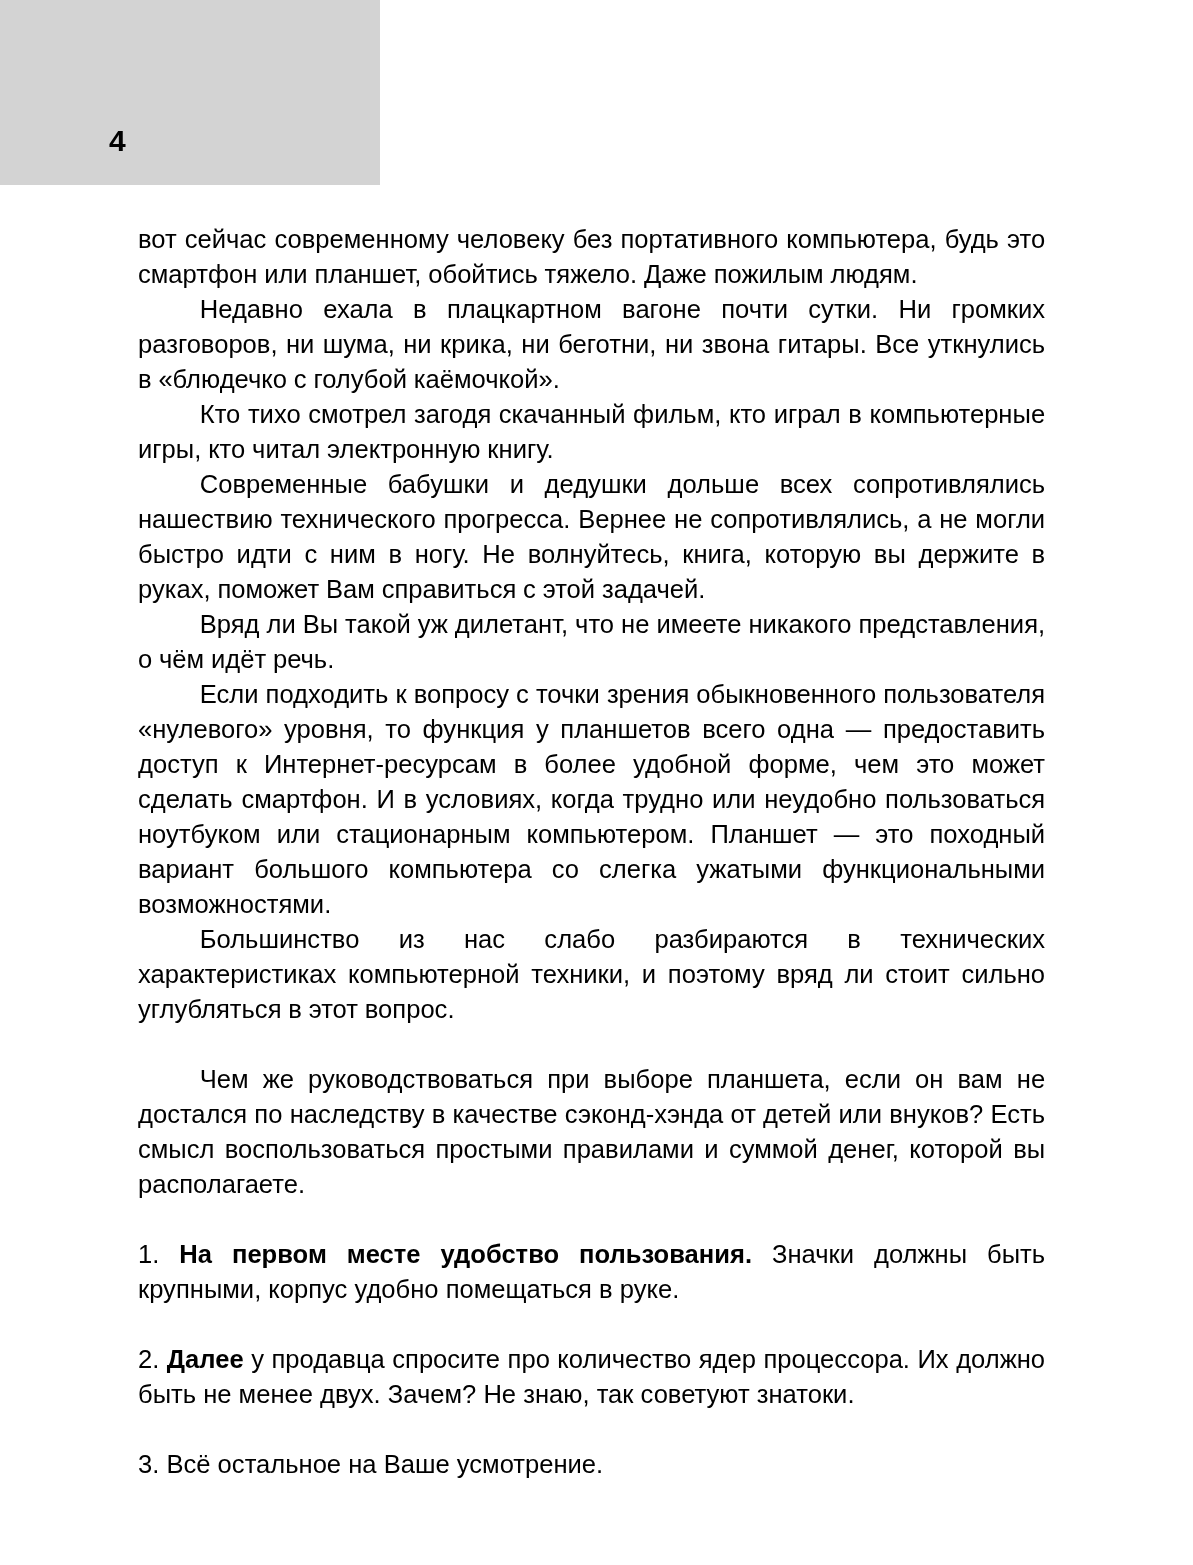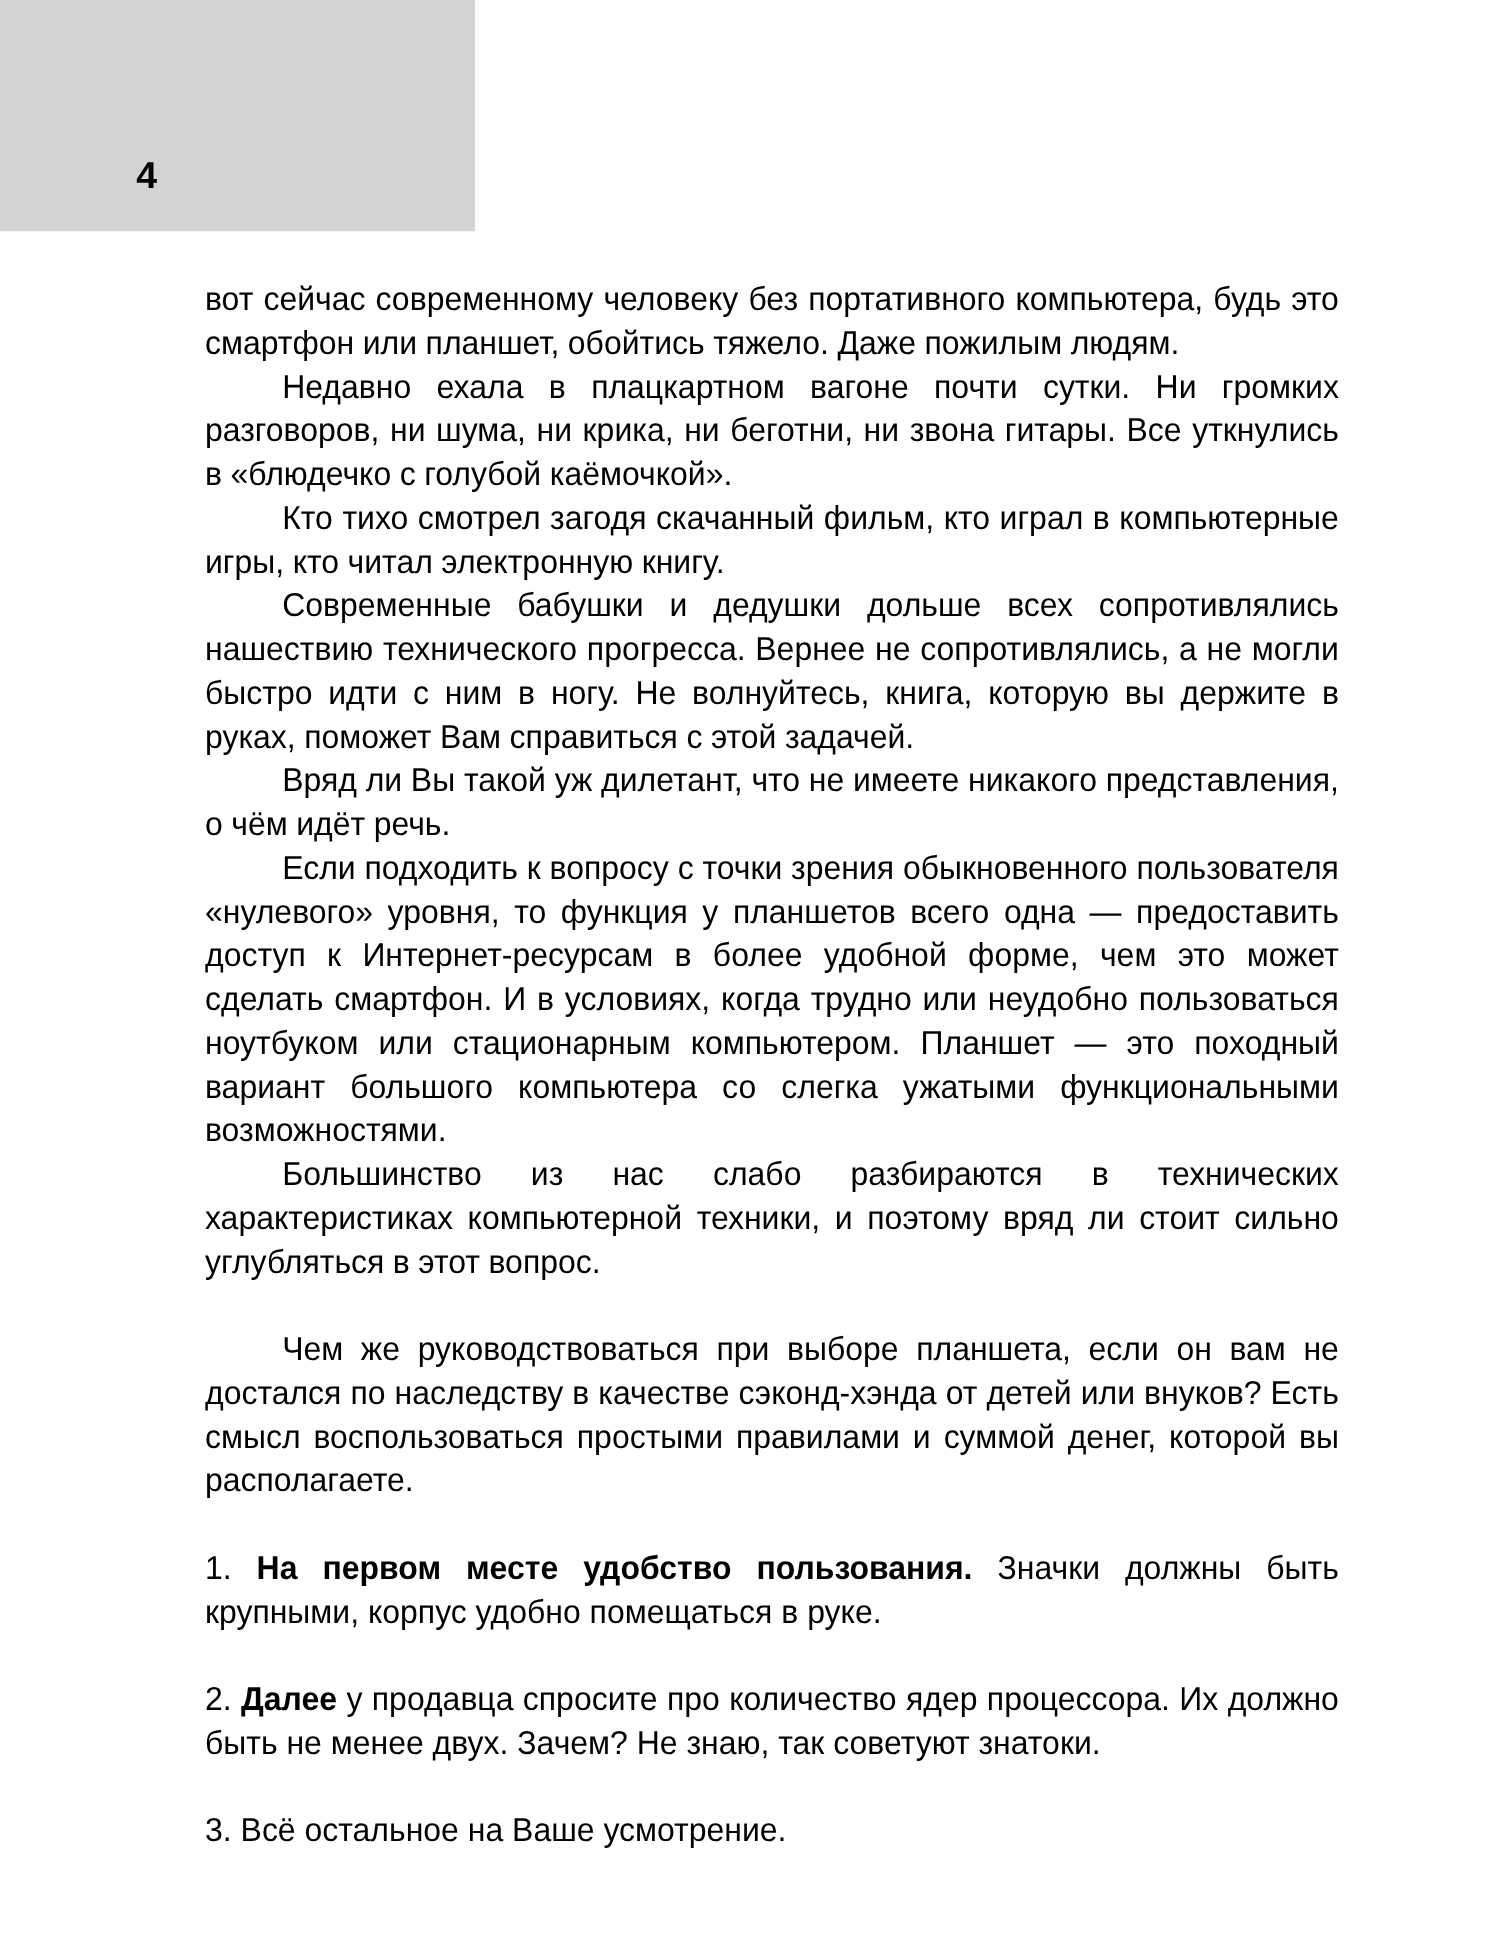--- a/index.html
+++ b/index.html
@@ -28,21 +28,21 @@
     left: 109px;
     top: 126px;
     font-size: 30px;
     font-weight: bold;
     color: #000000;
     line-height: 1;
     letter-spacing: -0.5px;
   }
   .body-col {
     position: absolute;
-    left: 164px;
+    left: 138px;
     top: 222px;
     width: 940px;
   }
   .para {
     margin: 0;
     font-size: 26.5px;
     line-height: 35px;
     color: #000000;
     text-align: justify;
     text-justify: inter-word;

